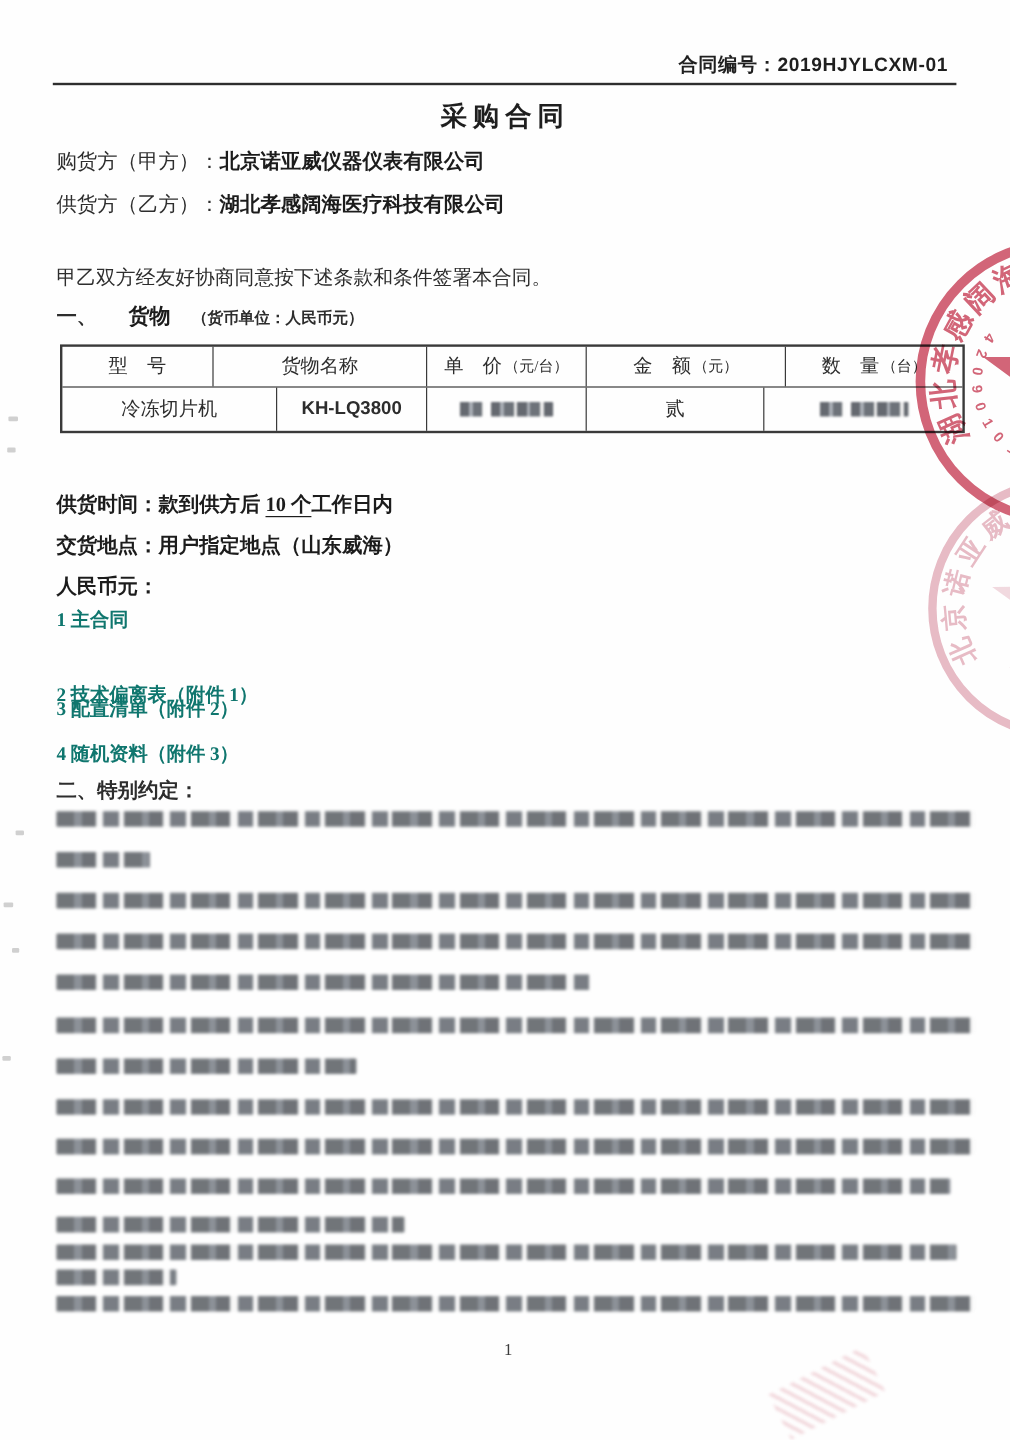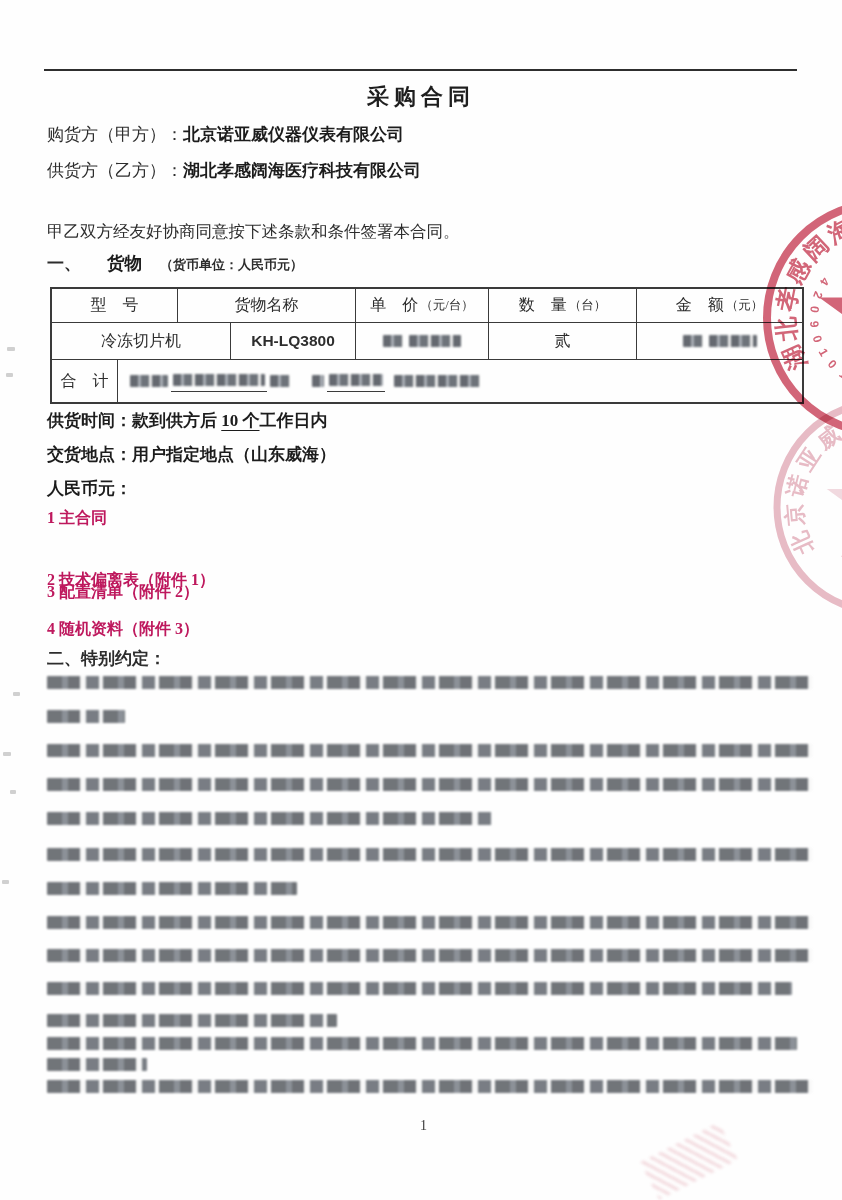--- a/index.html
+++ b/index.html
@@ -39,21 +39,21 @@
   
   .px{display:inline-block;height:12px;border-radius:1px;vertical-align:middle;opacity:.85;
       background:repeating-linear-gradient(90deg,#4b5058 0 8px,#9aa0a8 8px 11px,#555b63 11px 19px,#e8e8e8 19px 22px);
       filter:blur(1.1px);}
   .uwrap{display:inline-block;border-bottom:1.6px solid #3c3c3c;padding:0 2px 3px 2px;margin:0 3px;vertical-align:middle;}
   .gap6{display:inline-block;width:6px;} .gap22{display:inline-block;width:22px;}
   
   .bold-line{font-weight:700;color:#1c1c1c;}
   .supply{top:410px;} .delivery{top:444px;} .comp{top:478px;}
   .uline{text-decoration:underline;text-underline-offset:4px;}
-  .item{font-weight:600;font-size:16px;color:#be185d;}
+  .item{font-weight:600;font-size:16px;color:#0f766e;}
   .i1{top:507px;} .i2{top:544px;margin-top:25px;} .i3{top:581px;} .i4{top:618px;}
   .sec2{top:648px;font-weight:700;}
   
   .blurline{position:absolute;height:13px;border-radius:1px;opacity:.78;
       background:repeating-linear-gradient(90deg,#4a4f55 0 15px,#6d737c 15px 21px,#474c52 21px 33px,#f6f6f6 33px 39px,#545a62 39px 52px,#f6f6f6 52px 56px);
       filter:blur(1.25px);}
   
   .pagenum{position:absolute;top:1118px;left:420px;font-size:14px;color:#3c3c3c;}
   
   .stamp{position:absolute;mix-blend-mode:multiply;filter:blur(.45px);}
@@ -64,20 +64,23 @@
   .smudge{position:absolute;left:645px;top:1140px;width:88px;height:42px;opacity:.4;
       transform:rotate(-27deg);filter:blur(1.4px);
       background:repeating-linear-gradient(55deg,rgba(200,80,100,.55) 0 3px,rgba(255,255,255,0) 3px 8px);}
   .art{position:absolute;background:#9a9a9a;opacity:.45;filter:blur(.6px);border-radius:1px;}
 </style>
 </head>
 <body>
 
 <div class="page">
 
+  <div class="hdr-no">
+    <span>合同编号：</span><span class="num">2019HJYLCXM-01</span>
+  </div>
   <div class="hrule"></div>
   <h1 class="title">采购合同</h1>
 
   <div class="line p2">
     <span>供货方（乙方）：</span><b>湖北孝感阔海医疗科技有限公司</b>
   </div>
   <div class="line p1">
     <span>购货方（甲方）：</span><b>北京诺亚威仪器仪表有限公司</b>
   </div>
 
@@ -92,56 +95,43 @@
       <div class="td c2">
           <span>型　号</span>
         </div>
       <div class="td c1">
           <span>货物名称</span>
         </div>
       <div class="td c3">
           <span>单　价</span>
           <span class="unit">（元/台）</span>
         </div>
+      <div class="td c5">
+          <span>金　额</span>
+          <span class="unit">（元）</span>
+        </div>
       <div class="td c4">
           <span>数　量</span>
           <span class="unit">（台）</span>
-        </div>
-      <div class="td c5">
-          <span>金　额</span>
-          <span class="unit">（元）</span>
         </div>
     </div>
     <div class="tr tdata">
       <div class="td c1">冷冻切片机</div>
       <div class="td c2 model">KH-LQ3800</div>
       <div class="td c3">
           <span class="px" style="width:20px"></span>
           <span class="gap6"></span>
           <span class="px" style="width:52px"></span>
         </div>
       <div class="td c4">贰</div>
       <div class="td c5">
           <span class="px" style="width:20px"></span>
           <span class="gap6"></span>
           <span class="px" style="width:48px"></span>
         </div>
-    </div>
-    <div class="tr ttotal">
-      <div class="td wtot">合　计</div>
-      <div class="td wrest">
-        <span class="px" style="width:38px"></span>
-          <span class="uwrap"><span class="px" style="width:92px"></span></span>
-          <span class="px" style="width:20px"></span>
-          <span class="gap22"></span>
-          <span class="px" style="width:12px"></span>
-          <span class="uwrap"><span class="px" style="width:54px"></span></span>
-          <span class="gap6"></span>
-          <span class="px" style="width:86px"></span>
-      </div>
     </div>
   </div>
 
   <div class="line bold-line supply">
     <span>供货时间：</span><span>款到供方后 </span><span class="uline">10 个</span><span>工作日内</span>
   </div>
   <div class="line bold-line delivery">
     <span>交货地点：</span><span>用户指定地点（山东威海）</span>
   </div>
   <div class="line bold-line comp">人民币元：</div>

